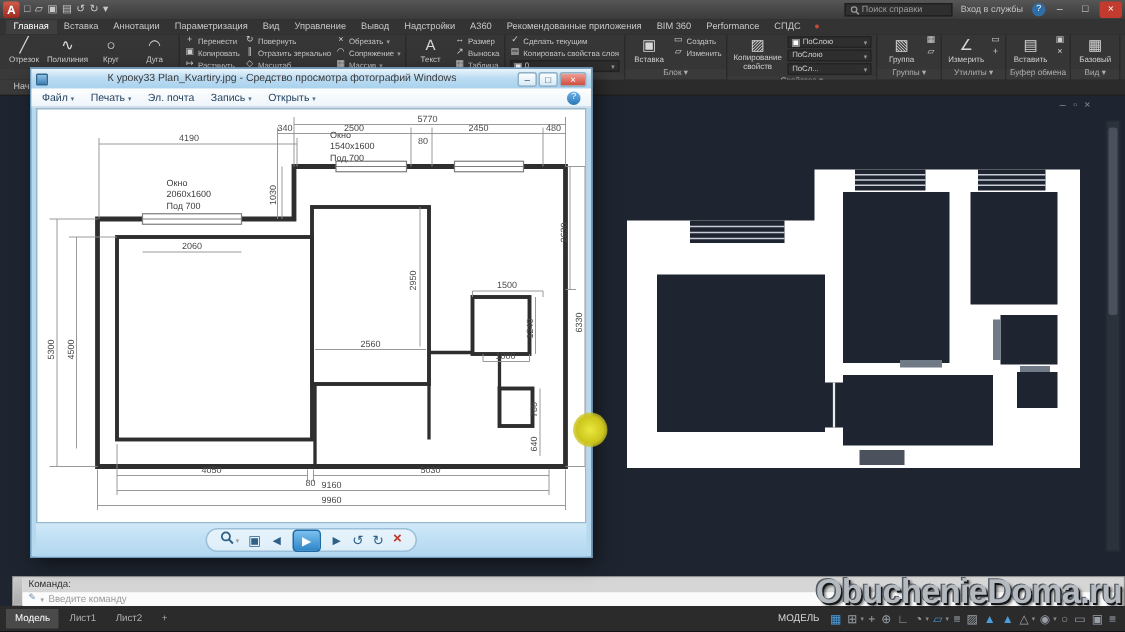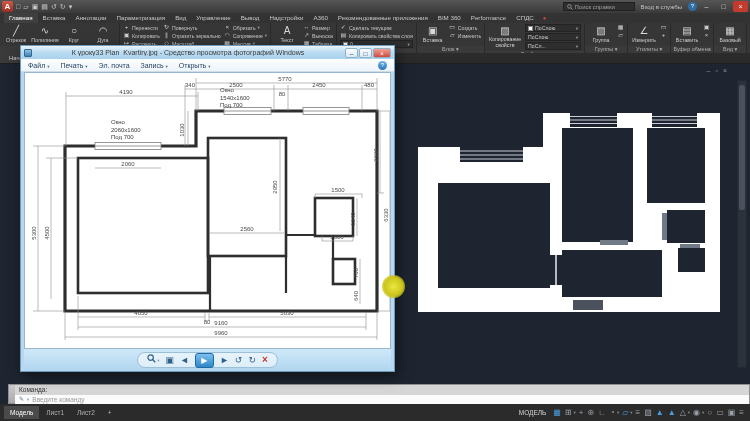--- a/index.html
+++ b/index.html
@@ -546,15 +546,16 @@
           <span class="ptbtn" data-name="previous-button">◄</span>
           <span class="ptbtn primary" data-name="slideshow-button">▶</span>
           <span class="ptbtn" data-name="next-button">►</span>
           <span class="ptbtn" data-name="rotate-ccw-button">↺</span>
           <span class="ptbtn" data-name="rotate-cw-button">↻</span>
           <span class="ptbtn danger" data-name="delete-button">×</span>
         </div>
     </div>
   </div>
 
+  <div class="wm" data-name="watermark">ObuchenieDoma.ru</div>
   <div class="dot" data-name="cursor-highlight"></div>
 
 </div>
 
 </body></html>

